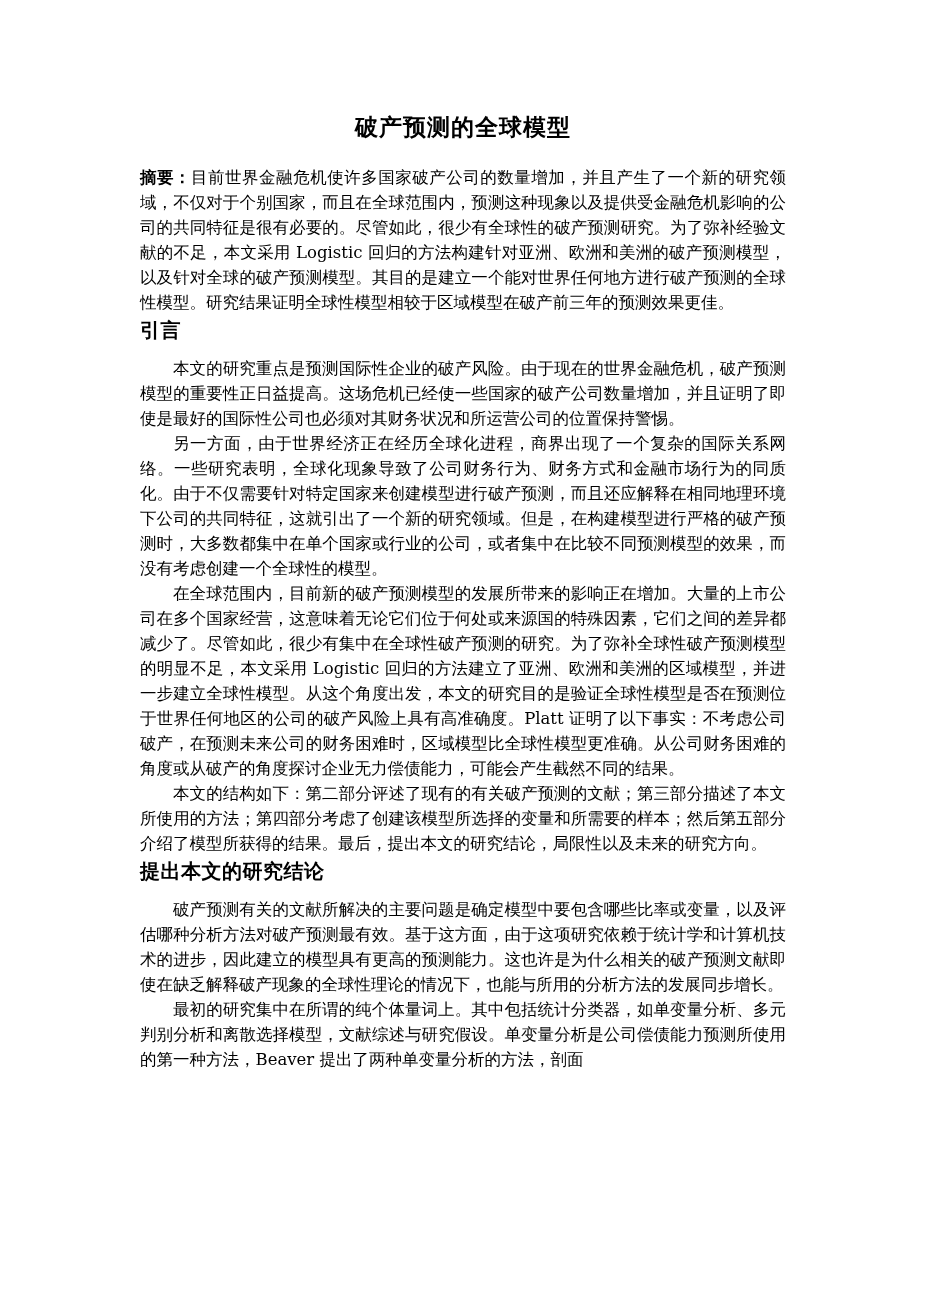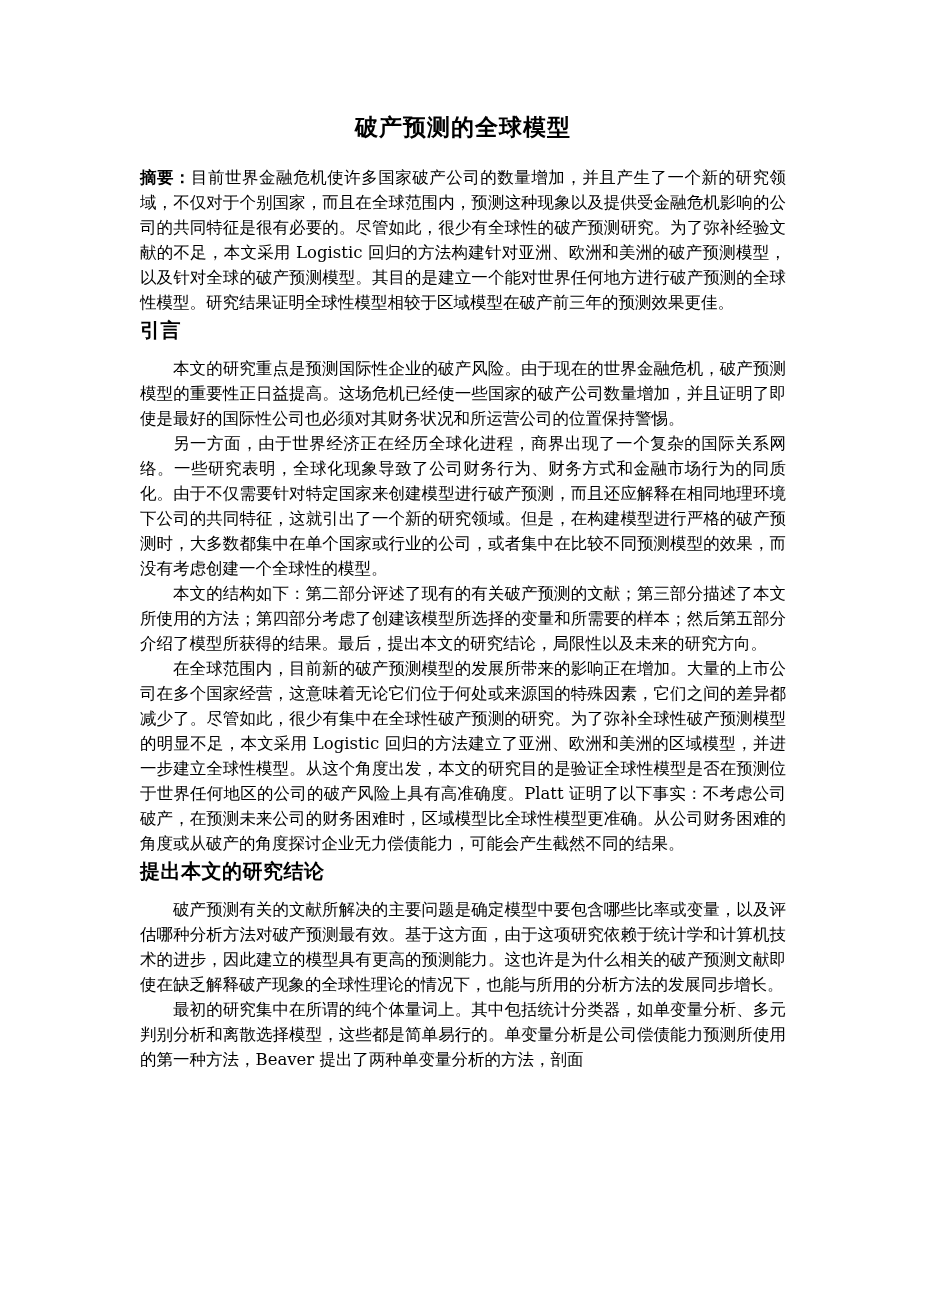--- a/index.html
+++ b/index.html
@@ -51,23 +51,23 @@
   <h1 class="doc-title">破产预测的全球模型</h1>
 
   <p class="para"><span class="abstract-label">摘要：</span><span>目前世界金融危机使许多国家破产公司的数量增加，并且产生了一个新的研究领域，不仅对于个别国家，而且在全球范围内，预测这种现象以及提供受金融危机影响的公司的共同特征是很有必要的。尽管如此，很少有全球性的破产预测研究。为了弥补经验文献的不足，本文采用 Logistic 回归的方法构建针对亚洲、欧洲和美洲的破产预测模型，以及针对全球的破产预测模型。其目的是建立一个能对世界任何地方进行破产预测的全球性模型。研究结果证明全球性模型相较于区域模型在破产前三年的预测效果更佳。</span></p>
 
   <h2 class="section-heading">引言</h2>
 
   <p class="para indent">本文的研究重点是预测国际性企业的破产风险。由于现在的世界金融危机，破产预测模型的重要性正日益提高。这场危机已经使一些国家的破产公司数量增加，并且证明了即使是最好的国际性公司也必须对其财务状况和所运营公司的位置保持警惕。</p>
 
   <p class="para indent">另一方面，由于世界经济正在经历全球化进程，商界出现了一个复杂的国际关系网络。一些研究表明，全球化现象导致了公司财务行为、财务方式和金融市场行为的同质化。由于不仅需要针对特定国家来创建模型进行破产预测，而且还应解释在相同地理环境下公司的共同特征，这就引出了一个新的研究领域。但是，在构建模型进行严格的破产预测时，大多数都集中在单个国家或行业的公司，或者集中在比较不同预测模型的效果，而没有考虑创建一个全球性的模型。</p>
 
+  <p class="para indent">在全球范围内，目前新的破产预测模型的发展所带来的影响正在增加。大量的上市公司在多个国家经营，这意味着无论它们位于何处或来源国的特殊因素，它们之间的差异都减少了。尽管如此，很少有集中在全球性破产预测的研究。为了弥补全球性破产预测模型的明显不足，本文采用 Logistic 回归的方法建立了亚洲、欧洲和美洲的区域模型，并进一步建立全球性模型。从这个角度出发，本文的研究目的是验证全球性模型是否在预测位于世界任何地区的公司的破产风险上具有高准确度。Platt 证明了以下事实：不考虑公司破产，在预测未来公司的财务困难时，区域模型比全球性模型更准确。从公司财务困难的角度或从破产的角度探讨企业无力偿债能力，可能会产生截然不同的结果。</p>
+
   <p class="para indent">本文的结构如下：第二部分评述了现有的有关破产预测的文献；第三部分描述了本文所使用的方法；第四部分考虑了创建该模型所选择的变量和所需要的样本；然后第五部分介绍了模型所获得的结果。最后，提出本文的研究结论，局限性以及未来的研究方向。</p>
-
-  <p class="para indent">在全球范围内，目前新的破产预测模型的发展所带来的影响正在增加。大量的上市公司在多个国家经营，这意味着无论它们位于何处或来源国的特殊因素，它们之间的差异都减少了。尽管如此，很少有集中在全球性破产预测的研究。为了弥补全球性破产预测模型的明显不足，本文采用 Logistic 回归的方法建立了亚洲、欧洲和美洲的区域模型，并进一步建立全球性模型。从这个角度出发，本文的研究目的是验证全球性模型是否在预测位于世界任何地区的公司的破产风险上具有高准确度。Platt 证明了以下事实：不考虑公司破产，在预测未来公司的财务困难时，区域模型比全球性模型更准确。从公司财务困难的角度或从破产的角度探讨企业无力偿债能力，可能会产生截然不同的结果。</p>
 
   <h2 class="section-heading">提出本文的研究结论</h2>
 
   <p class="para indent">破产预测有关的文献所解决的主要问题是确定模型中要包含哪些比率或变量，以及评估哪种分析方法对破产预测最有效。基于这方面，由于这项研究依赖于统计学和计算机技术的进步，因此建立的模型具有更高的预测能力。这也许是为什么相关的破产预测文献即使在缺乏解释破产现象的全球性理论的情况下，也能与所用的分析方法的发展同步增长。</p>
 
-  <p class="para indent">最初的研究集中在所谓的纯个体量词上。其中包括统计分类器，如单变量分析、多元判别分析和离散选择模型，这些都是简单易行的。单变量分析是公司偿债能力预测所使用的第一种方法，Beaver 提出了两种单变量分析的方法，剖面</p>
+  <p class="para indent">最初的研究集中在所谓的纯个体量词上。其中包括统计分类器，如单变量分析、多元判别分析和离散选择模型，文献综述与研究假设。单变量分析是公司偿债能力预测所使用的第一种方法，Beaver 提出了两种单变量分析的方法，剖面</p>
 
 </div>
 
 </body></html>

